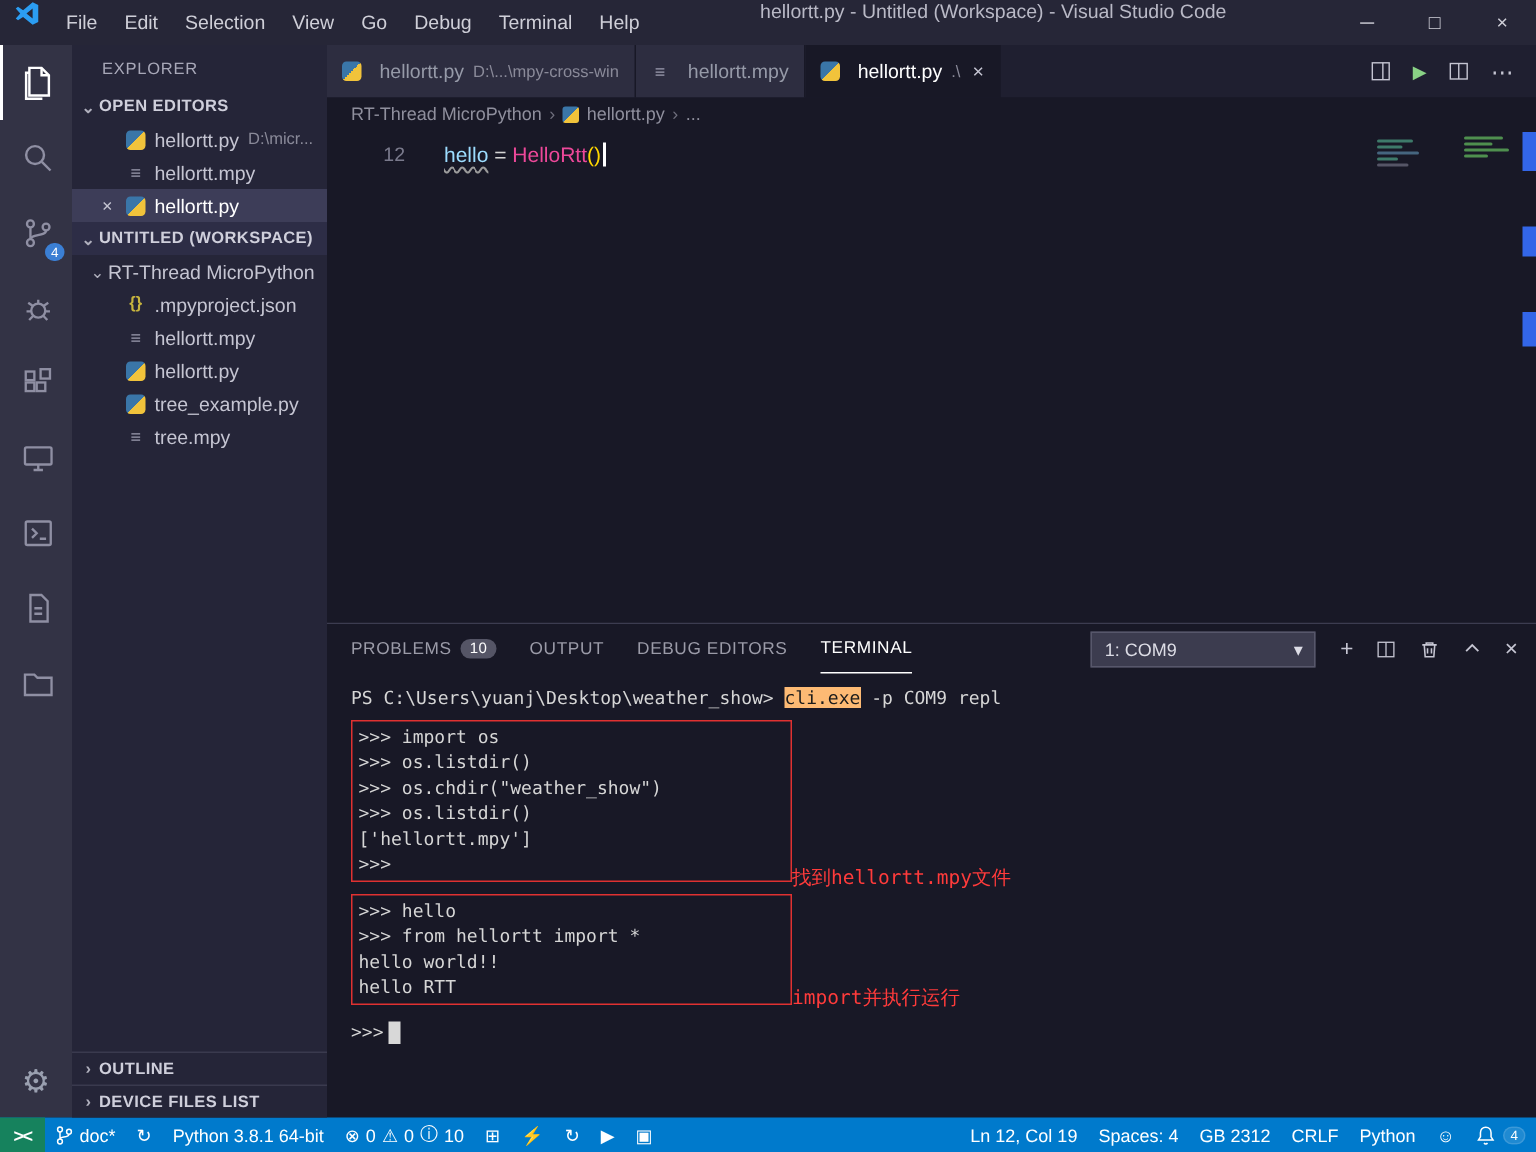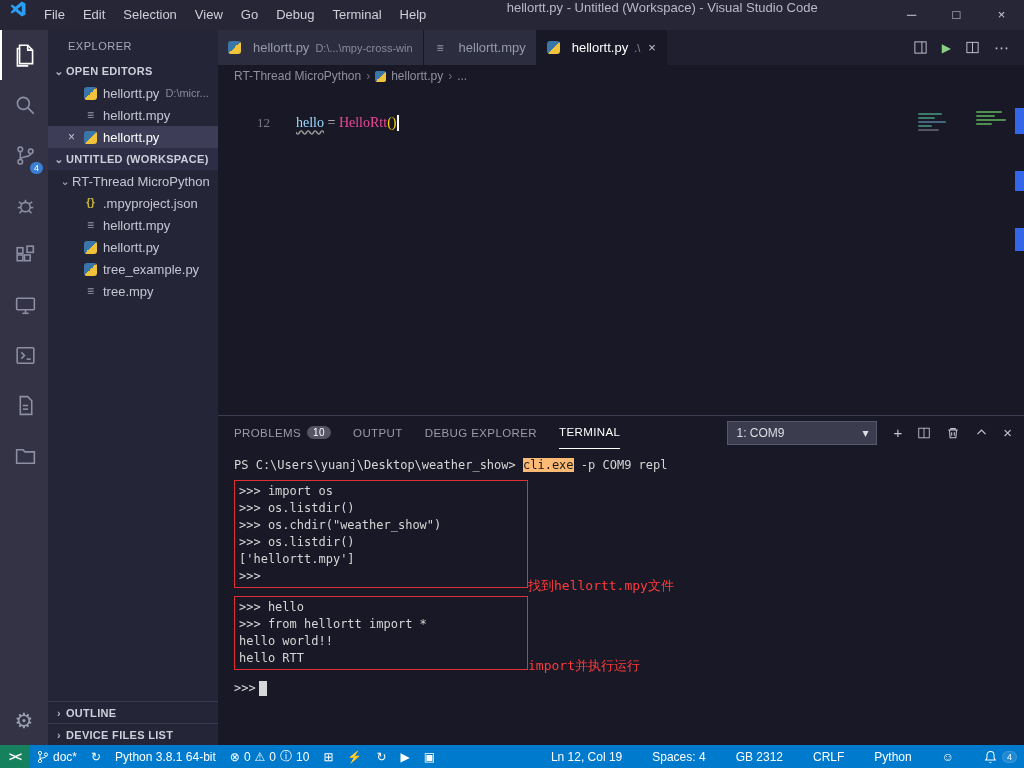--- a/index.html
+++ b/index.html
@@ -54,21 +54,21 @@
   .tab-detail { font-size:11px; color:#8a8a99; }
   .tab-close { font-size:13px; color:#c5c5d2; margin-left:2px; }
   .tab-actions { margin-left:auto; display:flex; align-items:center; gap:14px; padding:0 14px; }
   .run-glyph { color:#89d185; font-size:12px; }
   .ellipsis-glyph { color:#c5c5d2; font-size:15px; letter-spacing:1px; }
 
   .breadcrumb { height:22px; background:#181826; display:flex; align-items:center; font-size:12px; color:#8f8f9d; padding-left:16px; gap:5px; flex:0 0 auto; }
   .bc-sep { color:#6e6e7c; }
   .bc-pyicon { width:11px; height:11px; border-radius:2px; background:linear-gradient(135deg,#3a76a8 50%,#f1c33b 50%); }
 
-  .editor-body { flex:1 1 auto; position:relative; background:#181826; font-family:Liberation Serif, serif; min-height:0;margin-top:20px; }
+  .editor-body { flex:1 1 auto; position:relative; background:#181826; font-family:Liberation Sans, sans-serif; min-height:0; }
   .code-line { position:absolute; top:6px; left:0; right:0; height:19px; display:flex; align-items:center; }
   .gutter { width:52px; text-align:right; color:#7a7a8c; font-size:13px; flex:0 0 auto; }
   .code-text { margin-left:26px; font-size:14px; white-space:pre; display:flex; align-items:center; }
   .tok-var { color:#9cdcfe; text-decoration:underline; text-decoration-style:wavy; text-decoration-color:#9b9b9b; text-underline-offset:3px; }
   .tok-op { color:#d4d4d4; }
   .tok-class { color:#ec4899; }
   .tok-paren { color:#ffd700; }
   .caret { width:2px; height:16px; background:#ffffff; margin-left:1px; }
   .minimap { position:absolute; top:3px; right:16px; width:90px; height:40px; }
   .mm { position:absolute; height:2px; border-radius:1px; }
@@ -90,21 +90,21 @@
   .tbox { border:1px solid #e03131; width:294px; padding:2px 4px; margin-top:6px; }
   .tbox .t-line { white-space:pre; }
   .t-note { position:absolute; color:#ff3b3b; font-size:13px; }
   .t-prompt-last { margin-top:10px; display:flex; align-items:center; }
   .t-cursor { width:8px; height:15px; background:#d8d8d8; margin-left:3px; }
 
   
   .statusbar { height:23px; flex:0 0 auto; background:#007acc; color:#ffffff; font-size:12px; display:flex; align-items:center; }
   .st-item { display:flex; align-items:center; gap:4px; padding:0 7px; height:23px; white-space:nowrap; }
   .st-remote { background:#16825d; padding:0 9px; font-weight:bold; letter-spacing:-1px; }
-  .st-right { margin-left:auto; display:flex; align-items:flex-end;gap:16px; }
+  .st-right { margin-left:auto; display:flex; align-items:flex-end; }
   .st-ic { font-size:12px; }
   .bell-badge { background:#1f8ad2; border:1px solid #ffffff22; border-radius:8px; font-size:9px; padding:0 4px; margin-left:1px; }
 </style>
 </head>
 <body>
 
 <div class="window">
 
   <div class="titlebar">
     <svg class="vslogo" viewBox="0 0 24 24">
@@ -333,21 +333,21 @@
       <div class="panel">
         <div class="panel-header">
           <span class="ptab">
             <span>PROBLEMS</span>
             <span class="pbadge">10</span>
           </span>
           <span class="ptab">
               <span>OUTPUT</span>
             </span>
           <span class="ptab">
-              <span>DEBUG EXPLORER</span>
+              <span>DEBUG EDITORS</span>
             </span>
           <span class="ptab active">
               <span>TERMINAL</span>
             </span>
 
           <div class="term-select">
             <span>1: COM9</span>
             <span>▾</span>
           </div>
           <div class="ph-icons">

